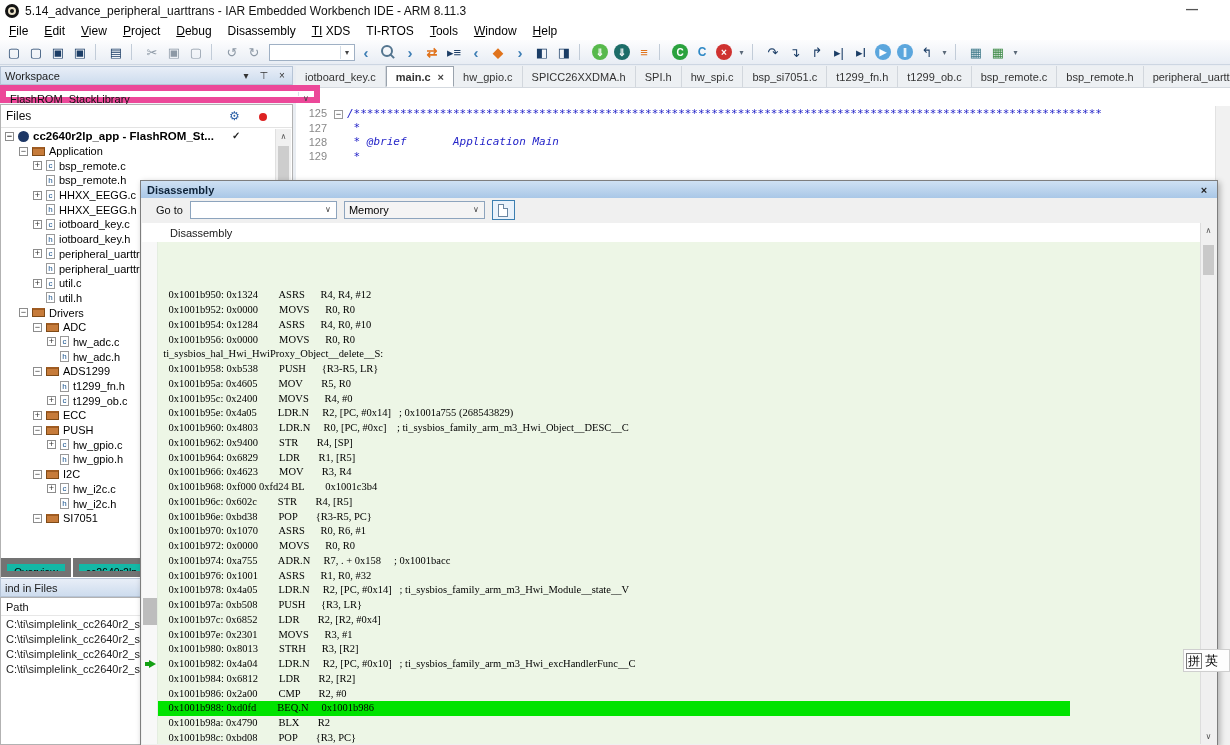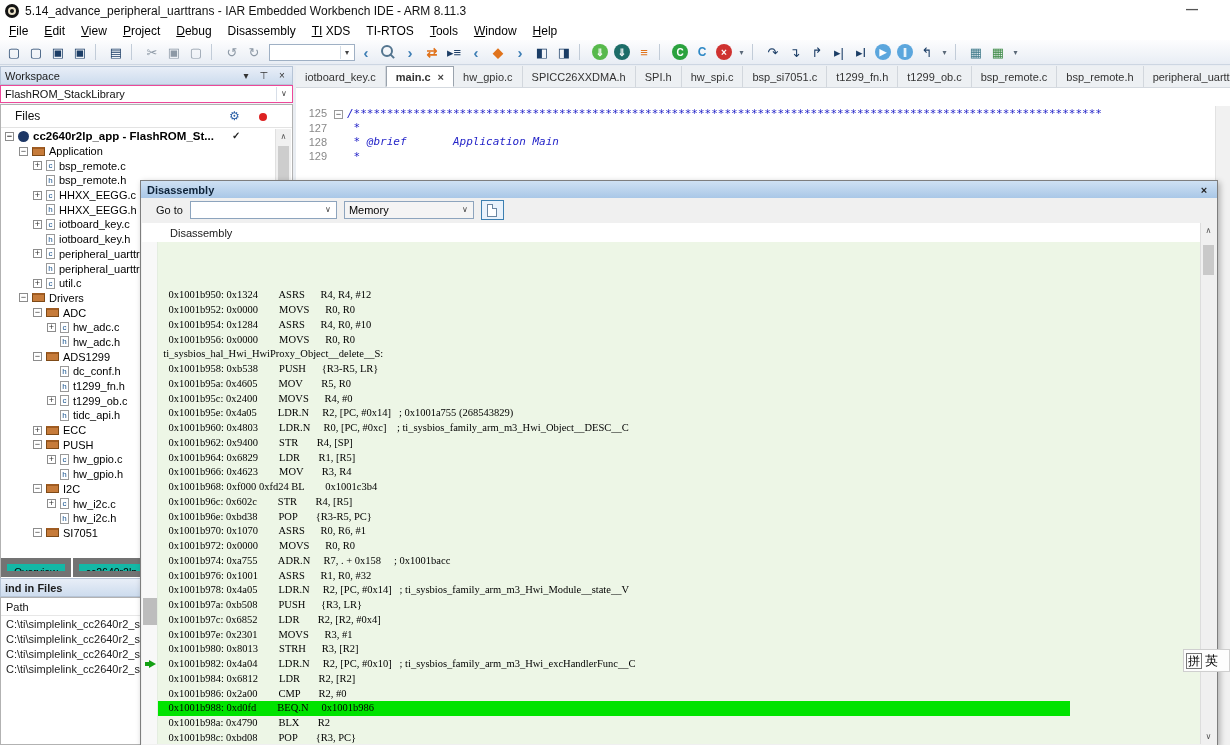--- a/index.html
+++ b/index.html
@@ -40,24 +40,24 @@
   .tb.mag { position:relative; }
   .tb.mag::before { content:""; width:8px; height:8px; border:2px solid #53758f; border-radius:50%; position:absolute; left:3px; top:3px; }
   .tb.mag::after { content:""; width:6px; height:2px; background:#53758f; position:absolute; left:11px; top:13px; transform:rotate(45deg); }
   .tb-search { width:86px; height:17px; background:#fff; border:1px solid #9fb0c4; margin:0 0 0 4px; position:relative; }
   .tb-search .sarrow { position:absolute; right:1px; top:1px; width:13px; height:13px; font-size:8px; color:#444; text-align:center; line-height:13px; border-left:1px solid #d5dde6; }
   
   #leftpanel { position:absolute; left:0; top:66px; width:293px; bottom:0; background:#f2f4f7; z-index:1; }
   .pane-header { height:19px; background:linear-gradient(#e8eef7,#cddcee); border:1px solid #b6c4d6; display:flex; align-items:center; padding:0 4px; font-size:11px; color:#1c1c1c; }
   .pane-header .ph-icons { margin-left:auto; display:flex; gap:6px; color:#333; }
   .ph-ic { width:12px; text-align:center; font-size:10px; cursor:default; }
-  .ws-combo { position:absolute; left:0px; top:19px; width:293px; height:18px; background:#fff; border:1px solid #ec4899; font-size:11px; line-height:16px; padding-left:4px; color:#111; }
+  .ws-combo { position:absolute; left:0px; top:19px; width:320px; height:18px; background:#fff; border:6px solid #ec4899; font-size:11px; line-height:16px; padding-left:4px; color:#111; }
   .ws-combo .carrow { position:absolute; right:1px; top:1px; bottom:1px; width:15px; border-left:1px solid #d7dee8; font-size:8px; color:#444; text-align:center; line-height:14px; }
   #filesbox { position:absolute; left:0; top:38px; width:293px; height:519px; background:#fff; border:1px solid #b2b2b2; }
-  .files-header { height:23px; border-bottom:1px solid #e3e3e3; position:relative; font-size:12px; color:#111; padding:4px 0 0 14px; }
+  .files-header { height:23px; border-bottom:1px solid #e3e3e3; position:relative; font-size:12px; color:#111; padding:4px 0 0 5px; }
   .gear-ic { position:absolute; left:228px; top:4px; color:#2b5fa6; font-size:12px; }
   .brk-dot { position:absolute; left:258px; top:8px; width:8px; height:8px; border-radius:50%; background:#d22; }
   .files-scroll { position:absolute; right:1px; top:24px; width:16px; bottom:1px; background:#f0f0f0; border-left:1px solid #e0e0e0; }
   .files-scroll .s-up { height:15px; text-align:center; font-size:8px; color:#555; line-height:15px; background:#f0f0f0; }
   .files-scroll .s-thumb { margin:2px 2px; height:46px; background:#cdcdcd; }
   #tree { position:absolute; left:1px; top:24px; right:17px; bottom:1px; overflow:hidden; }
   .trow { height:14.7px; display:flex; align-items:center; font-size:11px; white-space:nowrap; position:relative; }
   .trow.bold { font-weight:bold; font-size:11.5px; }
   .trow.lvl0 { padding-left:3px; } .trow.lvl1 { padding-left:17px; } .trow.lvl2 { padding-left:31px; } .trow.lvl3 { padding-left:45px; }
   .exp { width:9px; height:9px; border:1px solid #8c8c8c; background:#fff; font-size:9px; line-height:7px; text-align:center; margin-right:4px; flex:0 0 auto; color:#333; }
@@ -94,21 +94,21 @@
   .fold span:empty { display:none; }
   .ecode { font-family:"DejaVu Sans Mono", monospace; font-style:italic; color:#2323c8; white-space:pre; font-size:11px; }
   .escroll { position:absolute; right:0; top:40px; width:15px; bottom:0; background:#f1f1f1; border-left:1px solid #e2e2e2; }
   
   #disasm { position:absolute; left:140px; top:180px; width:1078px; height:566px; z-index:5; border:1px solid #7e7e7e; background:#f0f0f0; box-shadow:2px 2px 6px rgba(0,0,0,.28); }
   .d-title { height:17px; background:linear-gradient(#cfe1f3,#a9c7e7); display:flex; align-items:center; padding:0 6px; font-weight:bold; font-size:11px; color:#0d2238; }
   .d-close { margin-left:auto; font-weight:bold; color:#222; width:14px; text-align:center; cursor:default; }
   .d-toolbar { height:24px; background:#f0f0f0; display:flex; align-items:center; gap:7px; padding-left:15px; }
   .d-goto { font-size:11px; color:#111; }
   .d-combo { width:147px; height:18px; background:#fff; border:1px solid #8da4bd; position:relative; font-size:11px; line-height:16px; padding-left:4px; }
-  .d-combo.mem { width:130px; background:#f4f4f4; }
+  .d-combo.mem { width:141px; background:#f4f4f4; }
   .d-combo .carrow { position:absolute; right:1px; top:1px; bottom:1px; width:14px; font-size:8px; color:#444; text-align:center; line-height:14px; }
   .d-iconbtn { width:23px; height:20px; border:1px solid #3c7fb1; background:#e9f2fb; display:flex; align-items:center; justify-content:center; }
   .d-iconbtn .page { width:10px; height:13px; background:#fff; border:1px solid #6a86a2; position:relative; }
   .d-iconbtn .page::after { content:""; position:absolute; right:-1px; top:-1px; width:4px; height:4px; background:#e9f2fb; border-left:1px solid #6a86a2; border-bottom:1px solid #6a86a2; }
   .d-body { position:absolute; left:1px; top:42px; right:1px; bottom:1px; background:#fff; }
   .d-colheader { height:19px; background:#fff; font-size:11px; color:#1a1a1a; padding:4px 0 0 28px; }
   .d-scroll { position:absolute; right:0; top:0; bottom:0; width:16px; background:#f0f0f0; border-left:1px solid #ddd; }
   .d-scroll .s-up, .d-scroll .s-down { position:absolute; left:0; right:0; height:15px; text-align:center; font-size:8px; color:#555; line-height:15px; }
   .d-scroll .s-up { top:0; } .d-scroll .s-down { bottom:0; }
   .d-scroll .s-thumb { position:absolute; left:2px; right:2px; top:22px; height:30px; background:#c9c9c9; }
@@ -369,20 +369,26 @@
           <span class="fico"></span>
           <span class="tlabel">peripheral_uarttr</span>
 
         </div>
         <div class="trow lvl2 t-c">
           <span class="exp">+</span>
           <span class="fico"></span>
           <span class="tlabel">util.c</span>
 
         </div>
+        <div class="trow lvl2 t-h">
+          <span class="exp"></span>
+          <span class="fico"></span>
+          <span class="tlabel">util.h</span>
+
+        </div>
         <div class="trow lvl1 t-folder">
           <span class="exp">−</span>
           <span class="fico"></span>
           <span class="tlabel">Drivers</span>
 
         </div>
         <div class="trow lvl2 t-folder">
           <span class="exp">−</span>
           <span class="fico"></span>
           <span class="tlabel">ADC</span>
@@ -402,39 +408,27 @@
         </div>
         <div class="trow lvl2 t-folder">
           <span class="exp">−</span>
           <span class="fico"></span>
           <span class="tlabel">ADS1299</span>
 
         </div>
         <div class="trow lvl3 t-h">
           <span class="exp"></span>
           <span class="fico"></span>
-          <span class="tlabel">dc_conf.h</span>
-
-        </div>
-        <div class="trow lvl3 t-h">
-          <span class="exp"></span>
-          <span class="fico"></span>
           <span class="tlabel">t1299_fn.h</span>
 
         </div>
         <div class="trow lvl3 t-c">
           <span class="exp">+</span>
           <span class="fico"></span>
           <span class="tlabel">t1299_ob.c</span>
-
-        </div>
-        <div class="trow lvl3 t-h">
-          <span class="exp"></span>
-          <span class="fico"></span>
-          <span class="tlabel">tidc_api.h</span>
 
         </div>
         <div class="trow lvl2 t-folder">
           <span class="exp">+</span>
           <span class="fico"></span>
           <span class="tlabel">ECC</span>
 
         </div>
         <div class="trow lvl2 t-folder">
           <span class="exp">−</span>
@@ -484,21 +478,21 @@
       <div class="s-thumb"></div>
     </div>
   </div>
   <div id="wtabs">
 
   <div class="wtab"><span>Overview</span></div>
       <div class="wtab"><span>cc2640r2lp_app</span></div>
       <div class="wtab"><span>c</span></div>
     </div>
   <div id="fif-header" class="pane-header">
-    <span style="font-weight:bold">ind in Files</span>
+    <span style="font-weight:normal">ind in Files</span>
   </div>
   <div id="fifbox">
     <div class="path-h">Path</div>
     <div>
 
     <div class="path-row">C:\ti\simplelink_cc2640r2_s</div>
         <div class="path-row">C:\ti\simplelink_cc2640r2_s</div>
         <div class="path-row">C:\ti\simplelink_cc2640r2_s</div>
         <div class="path-row">C:\ti\simplelink_cc2640r2_s</div>
       </div>

